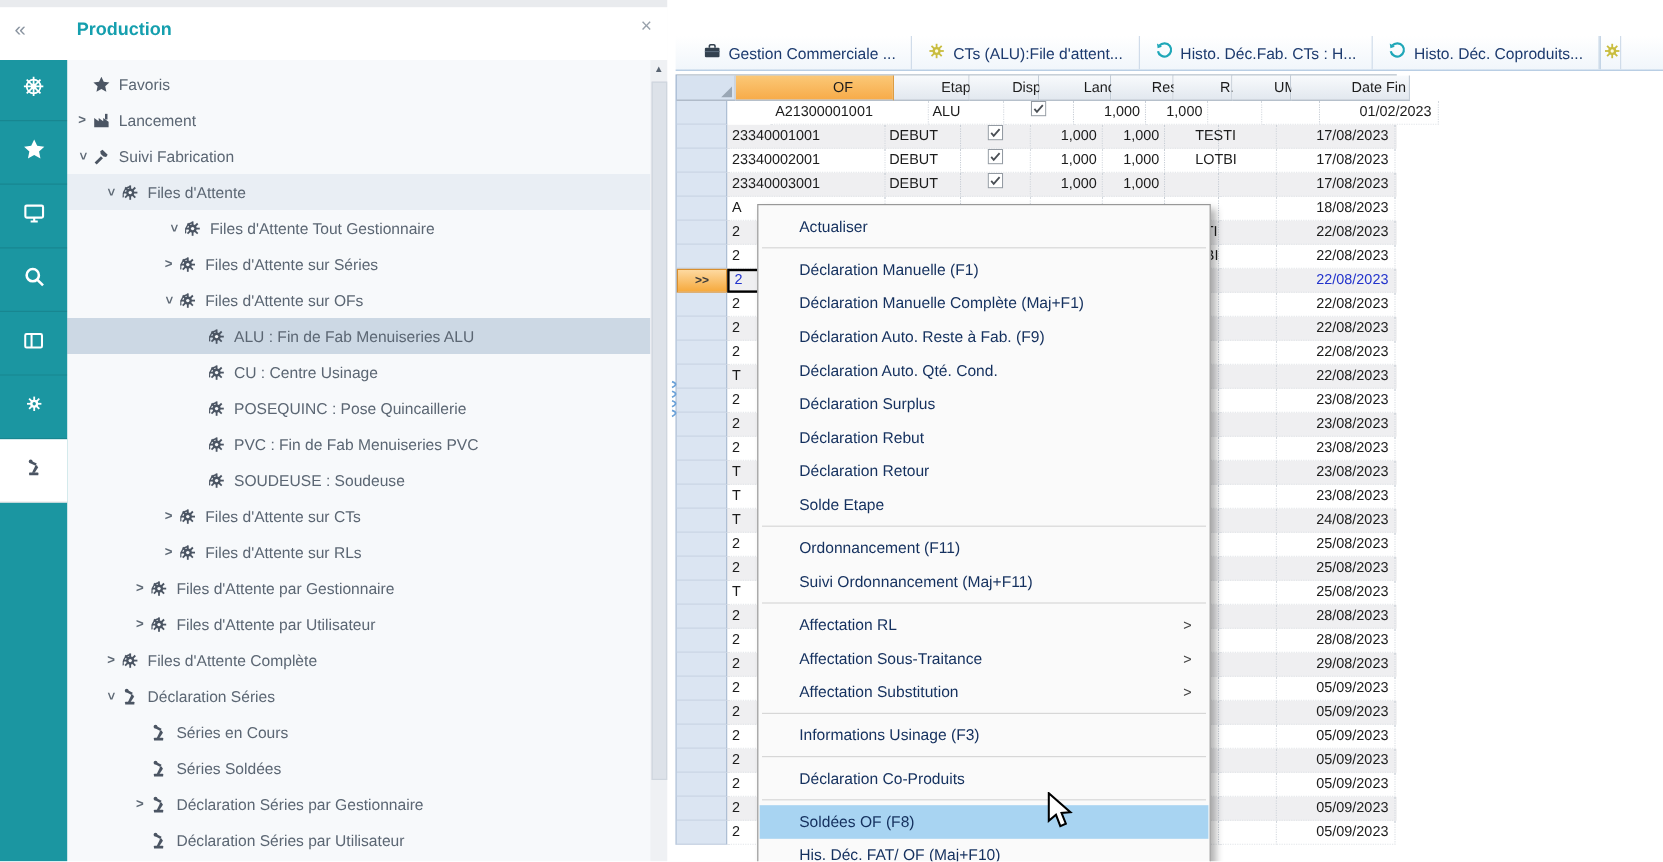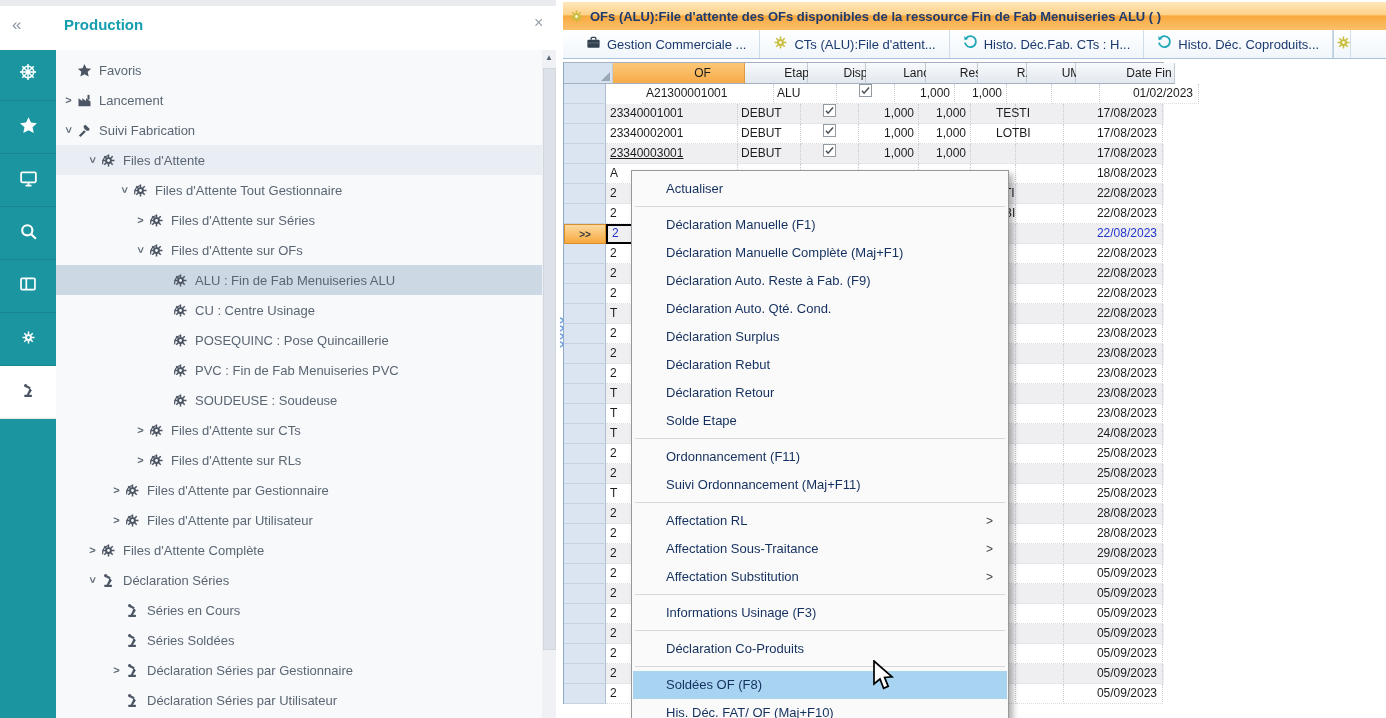--- a/index.html
+++ b/index.html
@@ -184,21 +184,21 @@
                 <rect x="7.2" y="1.6" width="1.6" height="12.8" transform="rotate(45 8 8)"></rect>
                 <rect x="7.2" y="1.6" width="1.6" height="12.8" transform="rotate(90 8 8)"></rect>
                 <rect x="7.2" y="1.6" width="1.6" height="12.8" transform="rotate(135 8 8)"></rect>
                 <circle cx="8" cy="8" r="3.6"></circle>
               </g>
               <circle cx="8" cy="8" r="1.5" fill="#f7f9fb"></circle>
             </svg>
           </span>
           <span class="tlabel">Files d'Attente</span>
         </div>
-        <div class="trow" style="padding-left: 60px;">
+        <div class="trow" style="padding-left: 80px;">
           <span class="exp open">&gt;</span>
           <span class="ticn">
             <svg viewBox="0 0 16 16" width="15" height="15">
               <path d="M1.8 12.2C1 7 4 3.4 8 2.6" stroke="#4b5563" stroke-width="1.2" fill="none"></path>
               <g fill="#4b5563">
                 <rect x="7.2" y="1.6" width="1.6" height="12.8"></rect>
                 <rect x="7.2" y="1.6" width="1.6" height="12.8" transform="rotate(45 8 8)"></rect>
                 <rect x="7.2" y="1.6" width="1.6" height="12.8" transform="rotate(90 8 8)"></rect>
                 <rect x="7.2" y="1.6" width="1.6" height="12.8" transform="rotate(135 8 8)"></rect>
                 <circle cx="8" cy="8" r="3.6"></circle>
@@ -479,35 +479,20 @@
         </div>
       </div>
     <div class="vscroll">
       <div class="vs-arrow"></div>
       <div class="vs-thumb"></div>
     </div>
   </aside>
   <div class="topstrip"></div>
 
   <section class="right">
-    <div class="titlebar">
-      <span class="ticon" id="titleicon">
-          <svg viewBox="0 0 16 16" width="15" height="15">
-            <g fill="#c9bd3f">
-              <rect x="7.2" y="1.6" width="1.6" height="12.8"></rect>
-              <rect x="7.2" y="1.6" width="1.6" height="12.8" transform="rotate(45 8 8)"></rect>
-              <rect x="7.2" y="1.6" width="1.6" height="12.8" transform="rotate(90 8 8)"></rect>
-              <rect x="7.2" y="1.6" width="1.6" height="12.8" transform="rotate(135 8 8)"></rect>
-              <circle cx="8" cy="8" r="3.6"></circle>
-            </g>
-            <circle cx="8" cy="8" r="1.5" fill="#fffbe0"></circle>
-          </svg>
-        </span>
-      <span class="ttext">OFs (ALU):File d'attente des OFs disponibles de la ressource Fin de Fab Menuiseries ALU ( )</span>
-    </div>
     <div class="tabbar" id="tabbar">
         <div class="tab">
           <span><svg viewBox="0 0 16 16" width="15" height="15">
               <path d="M5.5 5V3.6c0-.6.5-1.1 1.1-1.1h2.8c.6 0 1.1.5 1.1 1.1V5" fill="none" stroke="#33414f" stroke-width="1.4"></path>
               <rect x="1.5" y="5" width="13" height="8.6" rx="1" fill="#33414f"></rect>
               <rect x="1.5" y="8" width="13" height="1" fill="#5a6b7c"></rect>
             </svg></span>
           <span>Gestion Commerciale ...</span>
         </div>
         <div class="tab">
@@ -605,21 +590,21 @@
               </svg></span>
           </div>
           <div class="c c-num" style="width: 60px; flex: 0 0 60px;">1,000</div>
           <div class="c c-num" style="width: 52px; flex: 0 0 52px;">1,000</div>
           <div class="c c-rl" style="width: 45px; flex: 0 0 45px;"><span class="rlv">LOTBI</span></div>
           <div class="c " style="width: 48px; flex: 0 0 48px;"></div>
           <div class="c c-date" style="width: 99px; flex: 0 0 99px;">17/08/2023</div>
         </div>
         <div class="brow alt">
           <div class="c c-sel" style="width: 42px; flex: 0 0 42px;"></div>
-          <div class="c c-of" style="width: 132px; flex: 0 0 132px; text-decoration: underline;">23340003001</div>
+          <div class="c c-of" style="width: 132px; flex: 0 0 132px;">23340003001</div>
           <div class="c c-etape" style="width: 63px; flex: 0 0 63px;">DEBUT</div>
           <div class="c c-dispo" style="width: 58px; flex: 0 0 58px;">
             <span><svg width="13" height="13" viewBox="0 0 13 13">
                 <rect x=".5" y=".5" width="12" height="12" fill="#fff" stroke="#949ba3"></rect>
                 <path d="M3 6.8l2.1 2.4L10 3.6" fill="none" stroke="#4a4f55" stroke-width="1.5"></path>
               </svg></span>
           </div>
           <div class="c c-num" style="width: 60px; flex: 0 0 60px;">1,000</div>
           <div class="c c-num" style="width: 52px; flex: 0 0 52px;">1,000</div>
           <div class="c c-rl" style="width: 45px; flex: 0 0 45px;"></div>

